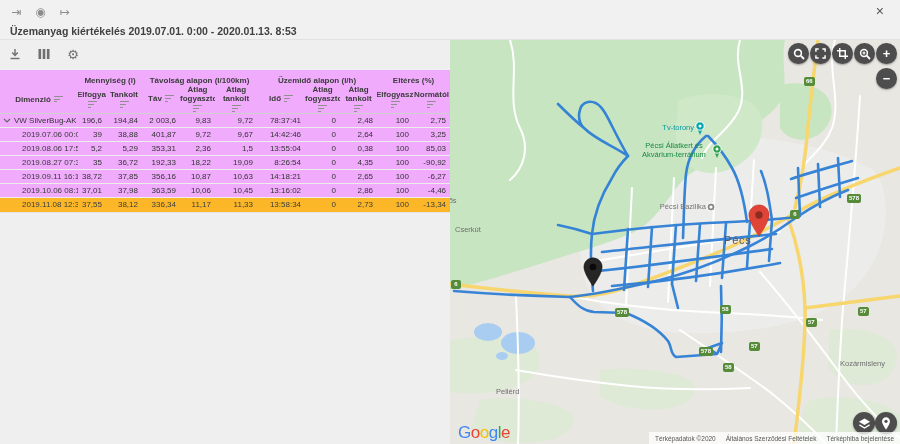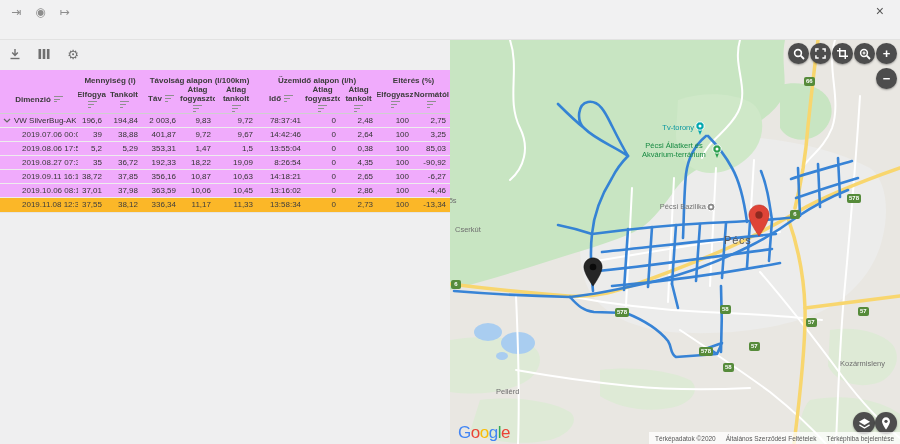--- a/index.html
+++ b/index.html
@@ -67,20 +67,21 @@
 <body>
 
 <div id="stage" data-interactable="false">
 
   <div class="topbar" data-interactable="false">
     <div class="tb-icons" data-interactable="false">
       <button class="tbicon" data-interactable="true">⇥</button>
       <button class="tbicon" data-interactable="true">◉</button>
       <button class="tbicon" data-interactable="true">↦</button>
     </div>
+    <div class="tb-title" data-interactable="false">Üzemanyag kiértékelés 2019.07.01. 0:00 - 2020.01.13. 8:53</div>
     <button class="tb-close" data-interactable="true">×</button>
   </div>
 
   <div class="panel" data-interactable="false">
     <div class="ptools" data-interactable="false">
       <button class="ptool" data-interactable="true">
         <svg width="12" height="12" viewBox="0 0 12 12">
             <path d="M6 1v6M3.2 4.6L6 7.4 8.8 4.6" stroke="#6f6f6f" stroke-width="1.4" fill="none"></path>
             <path d="M1.5 10.5h9" stroke="#6f6f6f" stroke-width="1.4"></path>
           </svg>
@@ -187,21 +188,21 @@
               <td data-interactable="true">0</td>
               <td data-interactable="true">2,64</td>
               <td data-interactable="true">100</td>
               <td data-interactable="true">3,25</td>
           </tr>
           <tr data-interactable="true">
             <td class="name" data-interactable="true">2019.08.06 17:55-</td>
             <td data-interactable="true">5,2</td>
               <td data-interactable="true">5,29</td>
               <td data-interactable="true">353,31</td>
-              <td data-interactable="true">1,47</td>
+              <td data-interactable="true">2,36</td>
               <td data-interactable="true">1,5</td>
               <td data-interactable="true">13:55:04</td>
               <td data-interactable="true">0</td>
               <td data-interactable="true">0,38</td>
               <td data-interactable="true">100</td>
               <td data-interactable="true">85,03</td>
           </tr>
           <tr data-interactable="true">
             <td class="name" data-interactable="true">2019.08.27 07:35-</td>
             <td data-interactable="true">35</td>

